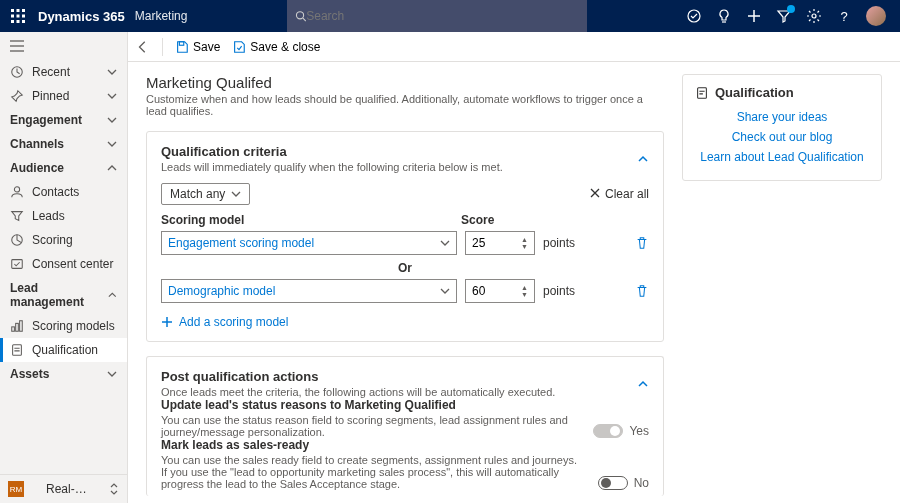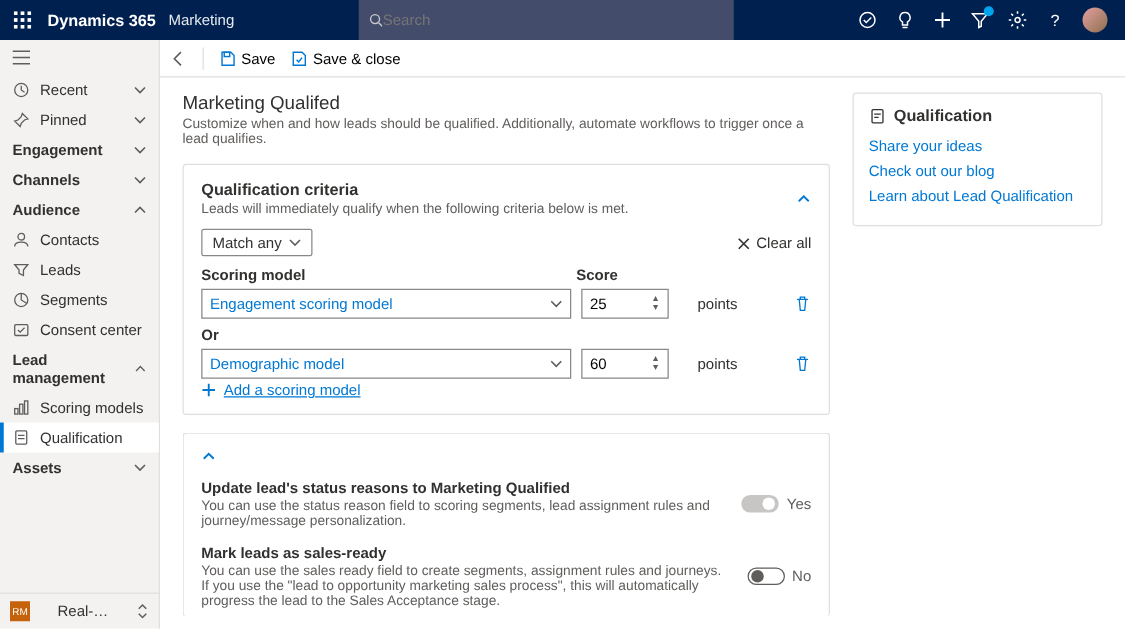--- a/index.html
+++ b/index.html
@@ -49,52 +49,52 @@
 .page-desc { font-size: 11px; color: #605e5c; margin-bottom: 14px; }
 
 .card { border: 1px solid #e1dfdd; border-radius: 3px; padding: 12px 14px; margin-bottom: 14px; }
 .card-head { display: flex; justify-content: space-between; align-items: center; }
 .card-title { font-weight: 700; font-size: 13px; }
 .card-sub { font-size: 11px; color: #605e5c; margin-top: 2px; }
 .collapse-btn { color: #0078d4; cursor: pointer; }
 
 .matchrow { display: flex; align-items: center; justify-content: space-between; margin-top: 10px; }
 .matchbtn { border: 1px solid #8a8886; padding: 3px 8px; display: flex; align-items: center; gap: 6px; cursor: pointer; font-size: 12px; border-radius: 2px; }
-.clearall { color: #323130; display: flex; align-items: flex-end; gap: 4px; cursor: pointer; font-size: 12px; }
+.clearall { color: #323130; display: flex; align-items: flex-start; gap: 4px; cursor: pointer; font-size: 12px; }
 
 .labels { display: flex; margin-top: 8px; font-size: 12px; font-weight: 600; }
 .labels .l1 { width: 300px; }
 .labels .l2 { }
 
 .row { display: flex; align-items: center; gap: 8px; margin-top: 4px; }
 .select { width: 296px; height: 24px; border: 1px solid #8a8886; display: flex; align-items: center; justify-content: space-between; padding: 0 6px; color: #0078d4; cursor: pointer; font-size: 12px; }
 .numinput { width: 70px; height: 24px; border: 1px solid #8a8886; display: flex; align-items: center; padding: 0 6px; }
 .numinput input { border: none; outline: none; width: 40px; font-size: 12px; }
 .spinners { display: flex; flex-direction: column; margin-left: auto; }
 .spinners span { font-size: 7px; line-height: 7px; color: #605e5c; cursor: pointer; }
-.points { font-size: 12px; color: #323130; margin-left: 15px; }
+.points { font-size: 12px; color: #323130; }
 .trash { margin-left: auto; color: #0078d4; cursor: pointer; }
-.or { font-size: 12px; font-weight: 600; margin: 6px 0 2px 0; }
-
-.addmodel { color: #0078d4; display: flex; align-items: center; gap: 6px; margin-top: 2px; cursor: pointer; font-size: 12px; text-decoration: underline; }
-
-.action { margin-top: 12px; display: flex; justify-content: space-between; align-items: center; gap: 12px; }
+.or { font-size: 12px; font-weight: 600; margin: 6px 0 2px 0; text-align: center; }
+
+.addmodel { color: #0078d4; display: flex; align-items: center; gap: 6px; margin-top: 12px; cursor: pointer; font-size: 12px; }
+
+.action { margin-top: 0; display: flex; justify-content: space-between; align-items: flex-end; gap: 12px; }
 .action .atitle { font-weight: 600; font-size: 12px; }
 .action .adesc { font-size: 11px; color: #605e5c; margin-top: 2px; max-width: 420px; }
 .toggle-wrap { display: flex; align-items: center; gap: 6px; }
 .toggle { width: 30px; height: 14px; border-radius: 8px; position: relative; cursor: pointer; }
 .toggle.off { border: 1px solid #605e5c; background: #fff; }
 .toggle.off::after { content: ''; position: absolute; left: 2px; top: 1px; width: 10px; height: 10px; border-radius: 50%; background: #605e5c; }
 .toggle.disabled { background: #c8c6c4; border: 1px solid #c8c6c4; }
 .toggle.disabled::after { content: ''; position: absolute; right: 2px; top: 1px; width: 10px; height: 10px; border-radius: 50%; background: #fff; }
 .tlabel { font-size: 12px; color: #605e5c; }
 
 .sidecard { border: 1px solid #e1dfdd; border-radius: 3px; padding: 10px 12px; }
 .sidecard .h { display: flex; align-items: center; gap: 6px; font-weight: 600; font-size: 13px; margin-bottom: 10px; }
-.sidecard a { display: block; color: #0078d4; text-decoration: none; font-size: 12px; margin-bottom: 6px; cursor: pointer; }
+.sidecard a { display: block; color: #0078d4; text-decoration: none; font-size: 12px; margin-bottom: 6px; cursor: pointer; text-align: center; }
 
 svg { display: block; }
 </style>
 </head>
 <body>
 
 <div class="topbar">
   <div class="waffle">
     <svg width="14" height="14" viewBox="0 0 14 14">
         <g fill="#fff">
@@ -230,21 +230,21 @@
           </svg>
           <span>Leads</span>
         </span>
       </div>
     <div class="item">
         <span class="left">
           <svg class="icn" viewBox="0 0 16 16">
             <circle cx="8" cy="8" r="6" fill="none" stroke="currentColor" stroke-width="1.2"></circle>
             <path d="M8 2v6l5 3" fill="none" stroke="currentColor" stroke-width="1.2"></path>
           </svg>
-          <span>Segments</span>
+          <span>Scoring</span>
         </span>
       </div>
     <div class="item">
         <span class="left">
           <svg class="icn" viewBox="0 0 16 16">
             <rect x="2" y="3" width="12" height="10" rx="1" fill="none" stroke="currentColor" stroke-width="1.2"></rect>
             <path d="M5 8l2 2 4-4" fill="none" stroke="currentColor" stroke-width="1.2"></path>
           </svg>
           <span>Consent center</span>
         </span>
@@ -405,20 +405,24 @@
             <svg width="12" height="12" viewBox="0 0 12 12">
                 <line x1="6" y1="1" x2="6" y2="11" stroke="currentColor" stroke-width="1.5"></line>
                 <line x1="1" y1="6" x2="11" y2="6" stroke="currentColor" stroke-width="1.5"></line>
               </svg>
             <span>Add a scoring model</span>
           </div>
         </div>
 
         <div class="card" style="border-bottom:none;margin-bottom:0;padding-bottom:6px">
           <div class="card-head">
+            <div>
+              <div class="card-title">Post qualification actions</div>
+              <div class="card-sub">Once leads meet the criteria, the following actions will be automatically executed.</div>
+            </div>
             <div class="collapse-btn">
               <svg width="12" height="12" viewBox="0 0 12 12">
                   <path d="M2 8l4-4 4 4" fill="none" stroke="currentColor" stroke-width="1.5"></path>
                 </svg>
             </div>
           </div>
 
           <div class="action">
             <div>
               <div class="atitle">Update lead's status reasons to Marketing Qualified</div>

